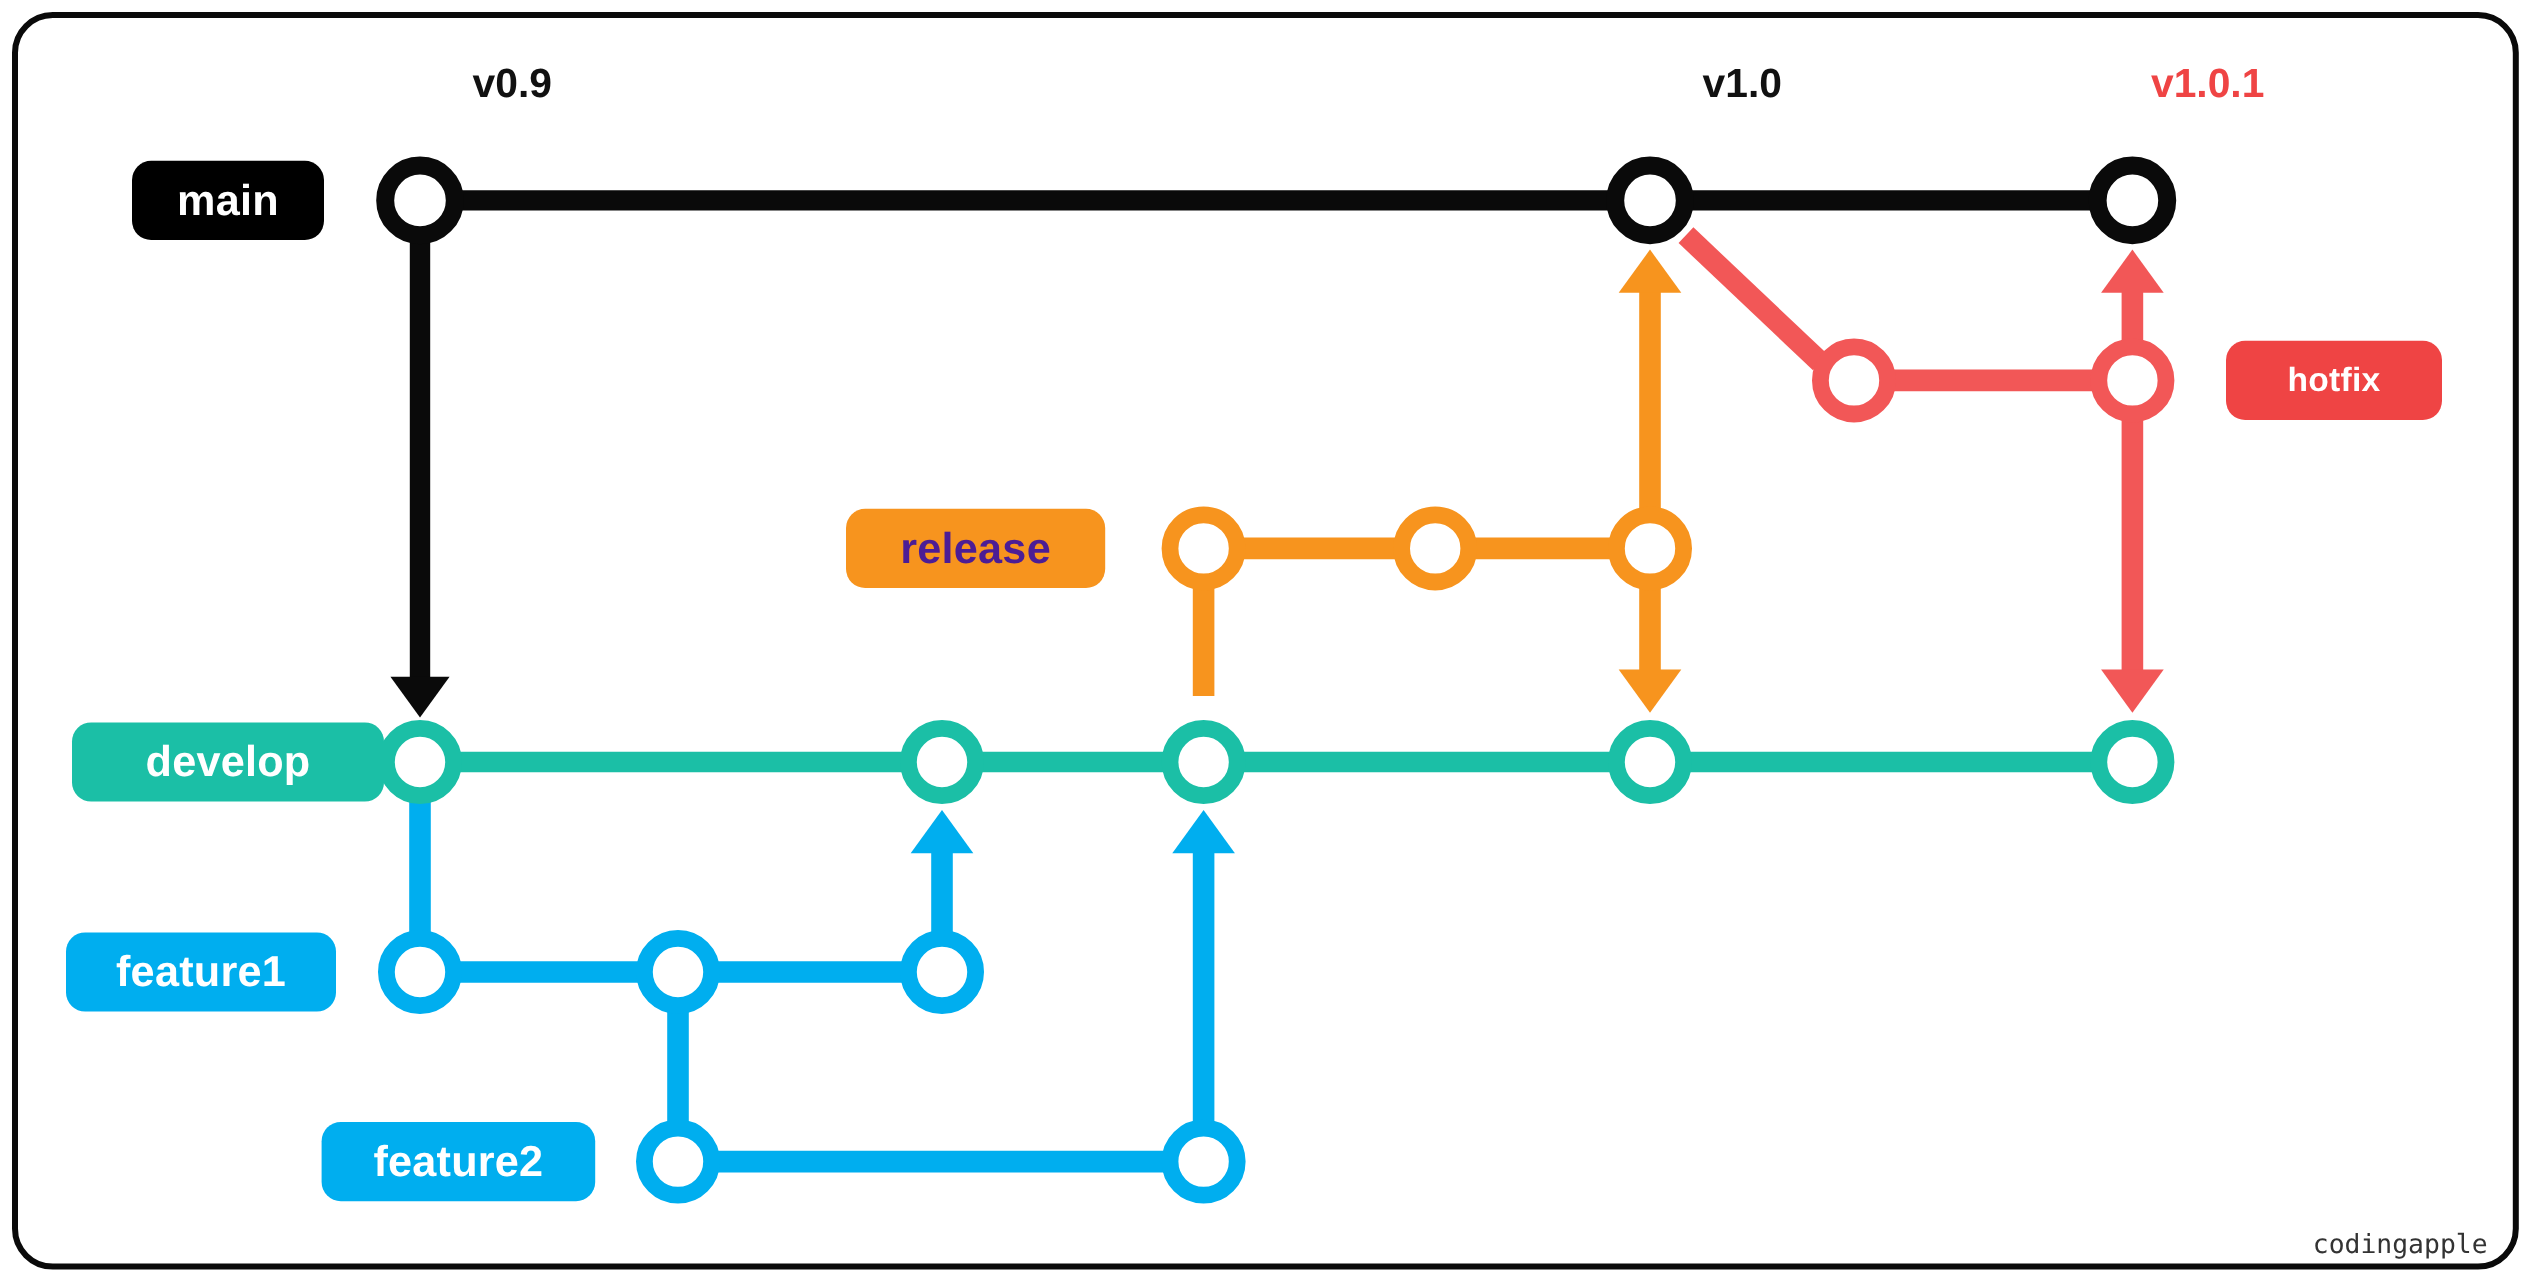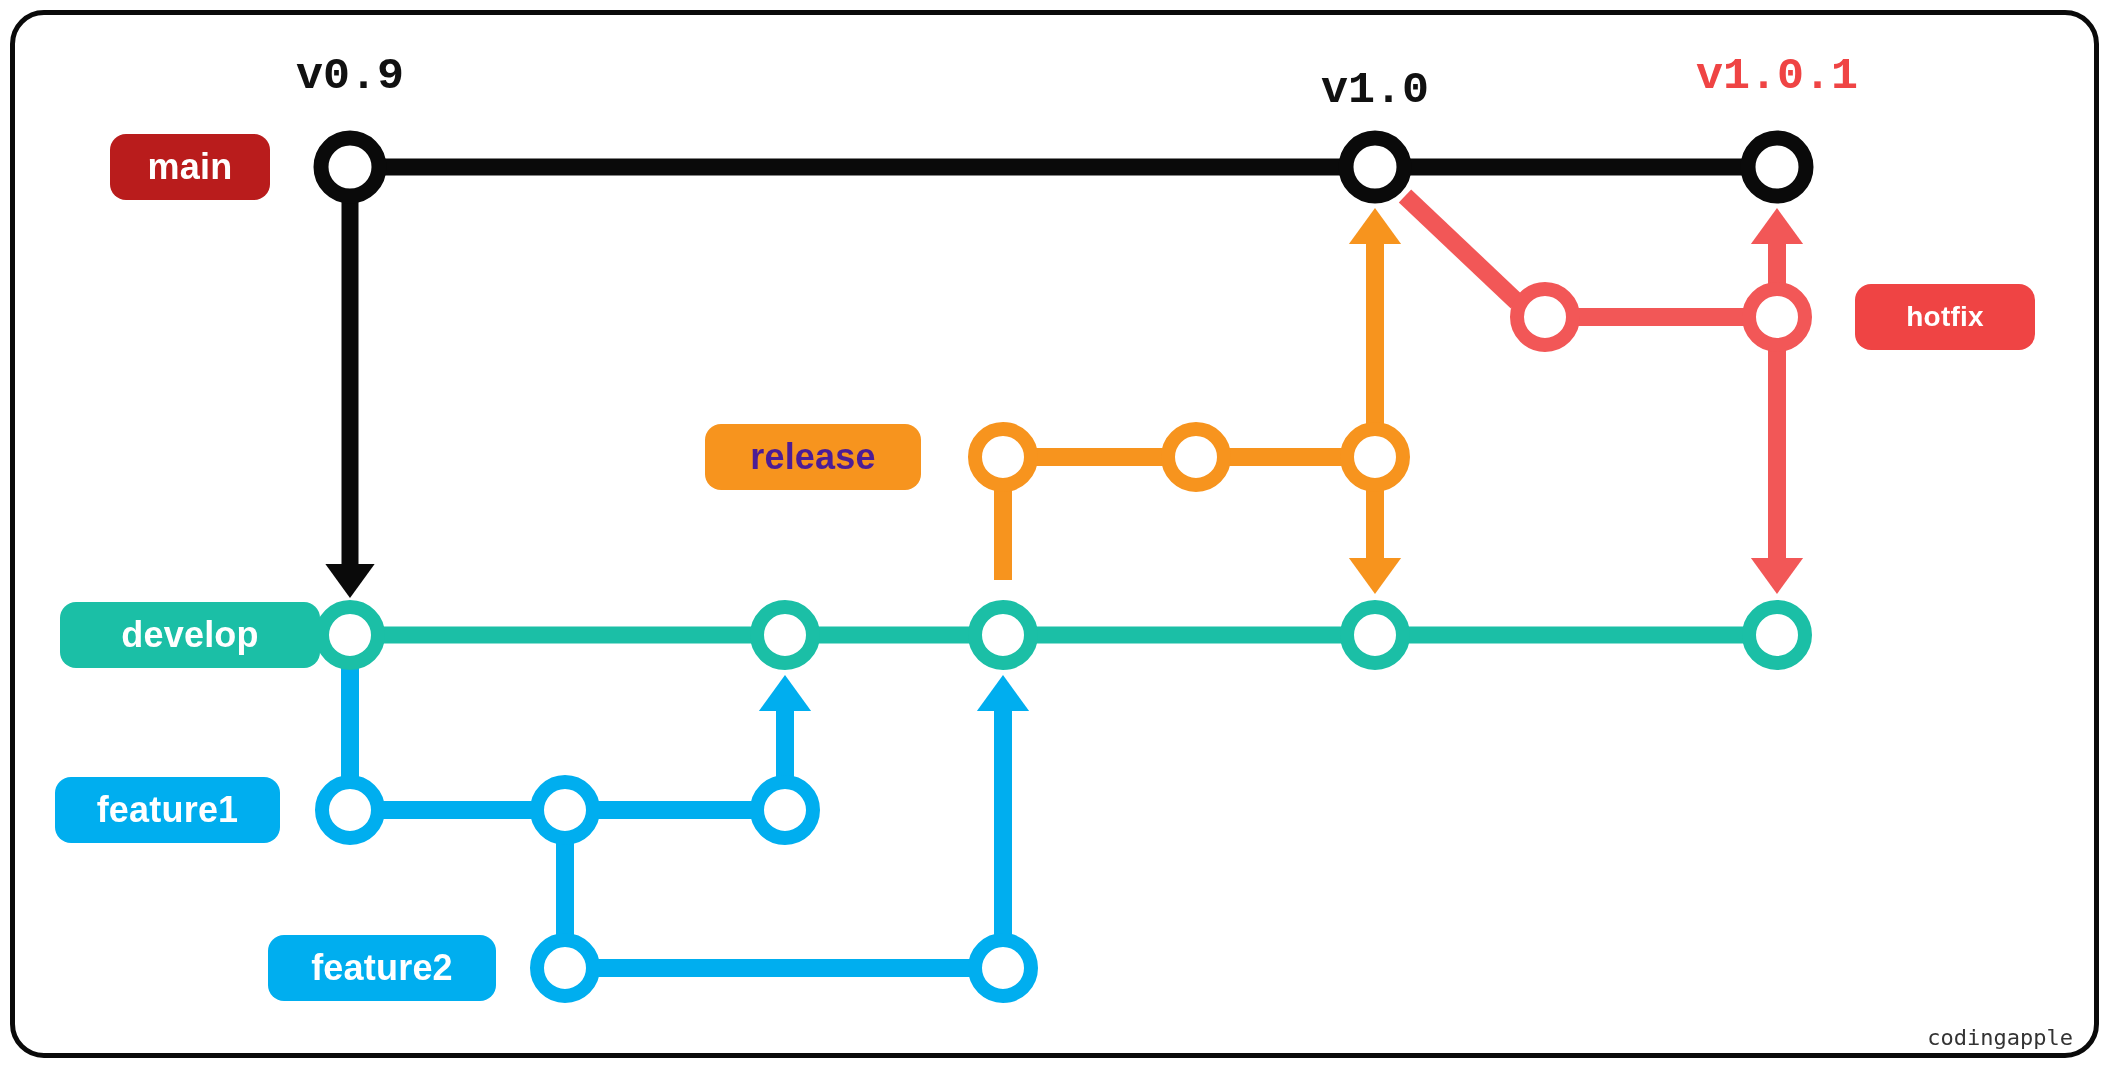--- a/index.html
+++ b/index.html
@@ -4,22 +4,22 @@
 <style>
   html,body{margin:0;padding:0;background:#ffffff;}
   body{font-family:"Liberation Sans",sans-serif;}
   #stage{position:relative;width:2109px;height:1068px;background:#ffffff;overflow:hidden;}
   #frame{position:absolute;left:10px;top:10px;width:2089px;height:1048px;
          border:5px solid #0a0a0a;border-radius:34px;box-sizing:border-box;background:#fff;}
   svg.graph{position:absolute;left:0;top:0;width:2109px;height:1068px;}
   .tag{position:absolute;display:flex;align-items:center;justify-content:center;
        color:#ffffff;font-weight:bold;border-radius:16px;white-space:nowrap;
        letter-spacing:.2px;font-family:"Liberation Sans",sans-serif;}
-  .vtag{position:absolute;color:#111111;font-weight:bold;font-size:45px;
-        font-family:Liberation Mono, monospace;white-space:nowrap;text-align:center;}
+  .vtag{position:absolute;color:#111111;font-weight:bold;font-size:34px;
+        font-family:Liberation Sans, sans-serif;white-space:nowrap;text-align:right;}
   .watermark{position:absolute;right:36px;bottom:18px;font-family:"DejaVu Sans Mono",monospace;
              font-size:22px;color:#333333;}
 </style>
 </head>
 <body>
 
 <div id="stage">
   <div id="frame"></div>
 
   <svg class="graph" id="graph" viewBox="0 0 2109 1068">
@@ -113,27 +113,27 @@
       <circle cx="1375" cy="635" r="28" fill="#ffffff" stroke="#1BBFA6" stroke-width="14"></circle>
       <circle cx="1777" cy="635" r="28" fill="#ffffff" stroke="#1BBFA6" stroke-width="14"></circle>
       <circle cx="350" cy="810" r="28" fill="#ffffff" stroke="#00AEEF" stroke-width="14"></circle>
       <circle cx="565" cy="810" r="28" fill="#ffffff" stroke="#00AEEF" stroke-width="14"></circle>
       <circle cx="785" cy="810" r="28" fill="#ffffff" stroke="#00AEEF" stroke-width="14"></circle>
       <circle cx="565" cy="968" r="28" fill="#ffffff" stroke="#00AEEF" stroke-width="14"></circle>
       <circle cx="1003" cy="968" r="28" fill="#ffffff" stroke="#00AEEF" stroke-width="14"></circle>
     </svg>
 
   <div id="tag-layer">
-      <div class="tag" style="background: #b91c1c; left: 110px; top: 134px; width: 160px; height: 66px; font-size: 36px; color: rgb(255, 255, 255);">main</div>
+      <div class="tag" style="background: #000000; left: 110px; top: 134px; width: 160px; height: 66px; font-size: 36px; color: rgb(255, 255, 255);">main</div>
       <div class="tag" style="background: #ef4444; left: 1855px; top: 284px; width: 180px; height: 66px; font-size: 28px; color: rgb(255, 255, 255);">hotfix</div>
       <div class="tag" style="background: rgb(247, 148, 30); left: 705px; top: 424px; width: 216px; height: 66px; font-size: 36px; color: #4c1d95;">release</div>
       <div class="tag" style="background: rgb(27, 191, 166); left: 60px; top: 602px; width: 260px; height: 66px; font-size: 36px; color: rgb(255, 255, 255);">develop</div>
       <div class="tag" style="background: rgb(0, 174, 239); left: 55px; top: 777px; width: 225px; height: 66px; font-size: 36px; color: rgb(255, 255, 255);">feature1</div>
       <div class="tag" style="background: rgb(0, 174, 239); left: 268px; top: 935px; width: 228px; height: 66px; font-size: 36px; color: rgb(255, 255, 255);">feature2</div>
     </div>
   <div id="vtag-layer">
       <div class="vtag" style="left: 240px; top: 51px; width: 220px; color: rgb(17, 17, 17);">v0.9</div>
-      <div class="vtag" style="left: 1265px; top: 51px; width: 220px; color: rgb(17, 17, 17); margin-top: 14px;">v1.0</div>
+      <div class="vtag" style="left: 1265px; top: 51px; width: 220px; color: rgb(17, 17, 17);">v1.0</div>
       <div class="vtag" style="left: 1667px; top: 51px; width: 220px; color: #ef4444;">v1.0.1</div>
     </div>
 
   <div class="watermark">codingapple</div>
 </div>
 
 </body></html>

